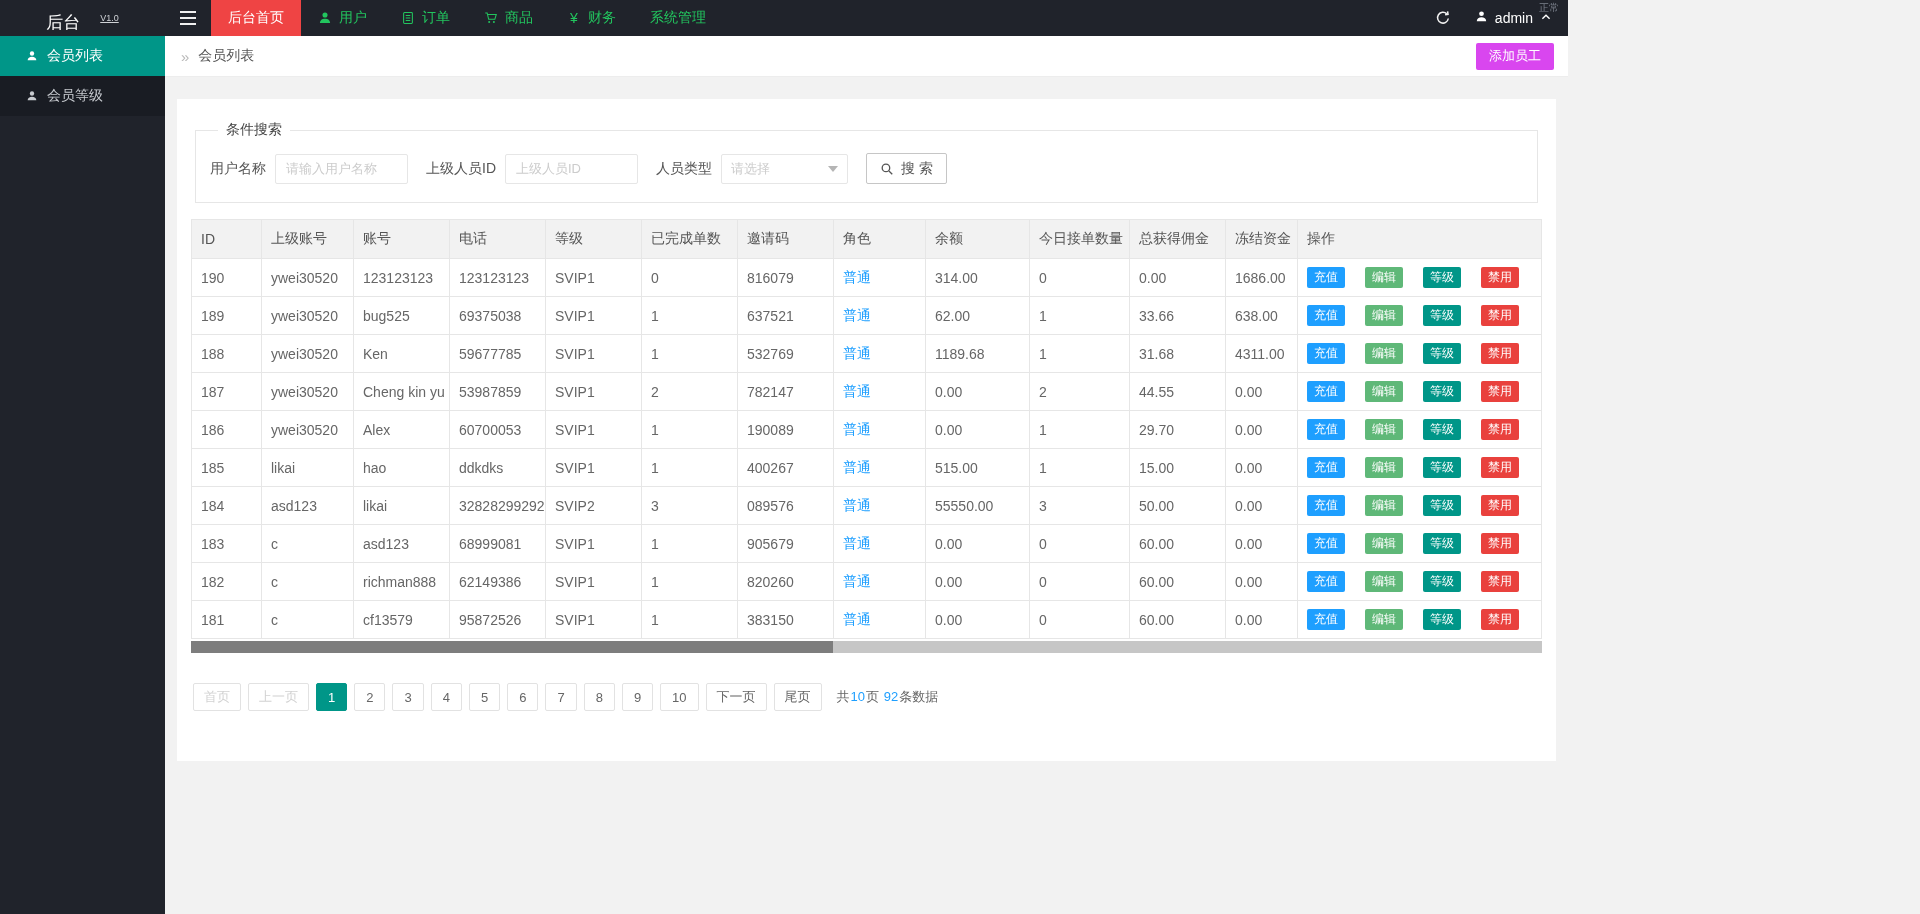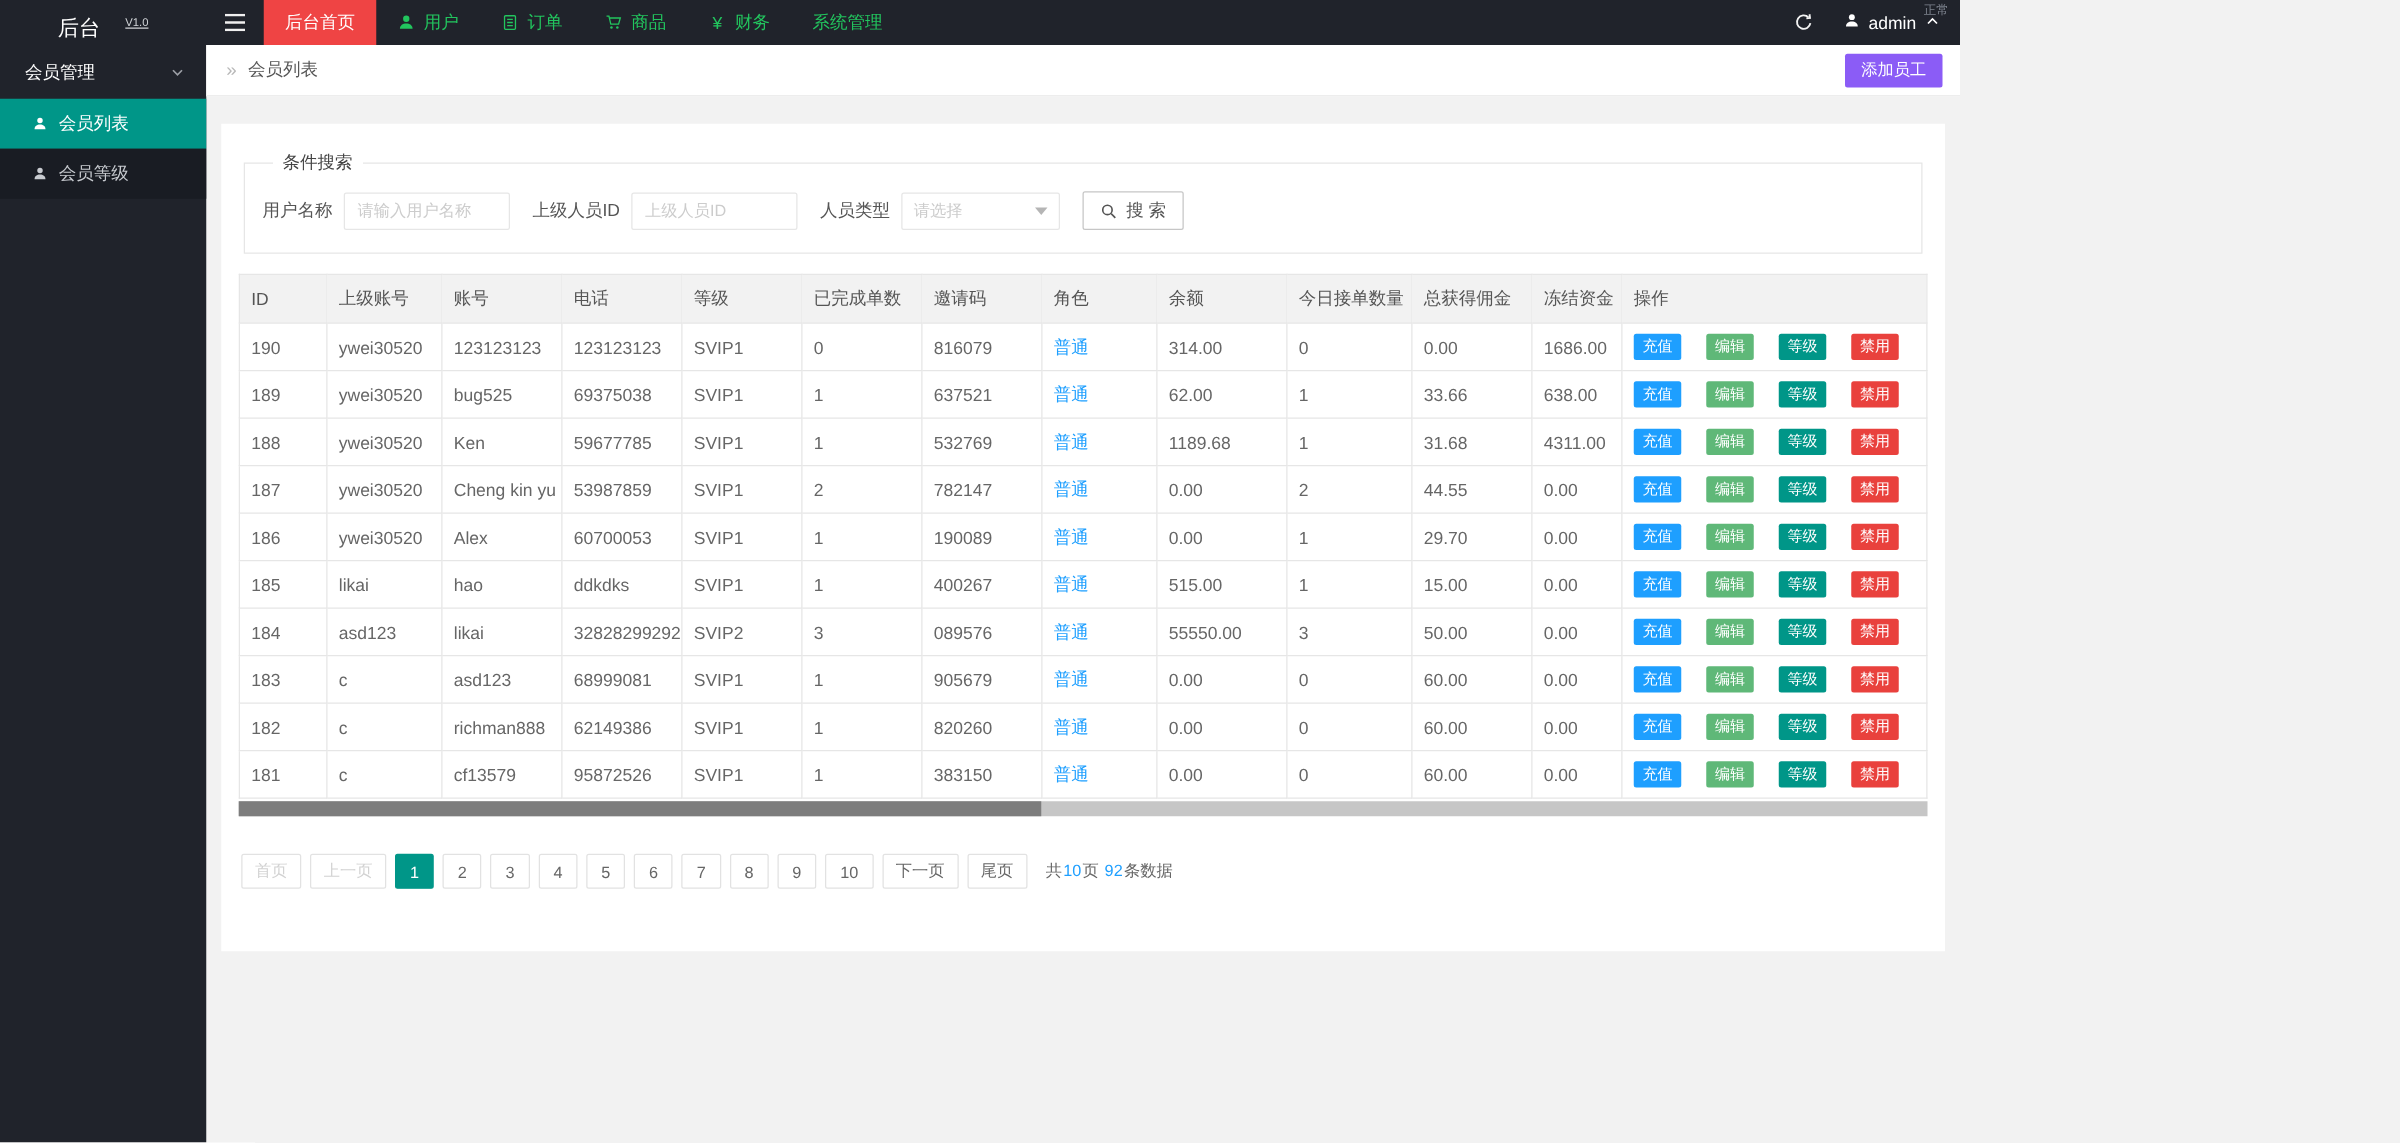--- a/index.html
+++ b/index.html
@@ -34,21 +34,21 @@
   .side-item{height:40px;display:flex;align-items:center;gap:9px;padding-left:26px;font-size:14px;color:#c8cbd0;background:#191c23;cursor:pointer;}
   .side-item.active{background:#009688;color:#fff;}
   .side-item .sicon{display:flex;width:12px;height:12px;}
   .side-item svg{width:12px;height:12px;}
 
   
   .main{position:absolute;left:165px;top:36px;right:0;bottom:0;}
   .breadcrumb-bar{height:41px;background:#fff;display:flex;align-items:center;padding:0 14px 0 16px;border-bottom:1px solid #ededed;}
   .crumb-arrow{color:#b9b9b9;font-size:15px;}
   .crumb-title{color:#555;font-size:14px;margin-left:9px;}
-  .add-btn{margin-left:auto;height:27px;padding:0 13px;background:#8b5cf6;color:#fff;border:none;border-radius:2px;font-size:13px;cursor:pointer;font-family:inherit;}
+  .add-btn{margin-left:auto;height:27px;padding:0 13px;background:#d946ef;color:#fff;border:none;border-radius:2px;font-size:13px;cursor:pointer;font-family:inherit;}
 
   .card{margin:22px 12px 0;background:#fff;padding:14px 14px 50px;}
   .search-set{border:1px solid #e6e6e6;margin:8px 4px 4px;padding:14px 14px 18px;}
   .search-set legend{font-size:14px;color:#444;padding:0 8px;margin-left:8px;}
   .form-row{display:flex;align-items:center;font-size:14px;color:#555;}
   .flabel{margin-right:9px;white-space:nowrap;}
   .gap{margin-left:18px;}
   .f-input{width:133px;height:30px;border:1px solid #e6e6e6;border-radius:2px;padding:0 10px;font-size:13px;color:#333;outline:none;font-family:inherit;}
   .f-input::placeholder{color:#ccc;}
   .f-select{width:127px;height:30px;border:1px solid #e6e6e6;border-radius:2px;display:flex;align-items:center;justify-content:space-between;padding:0 9px;color:#ccc;font-size:13px;cursor:pointer;}
@@ -150,26 +150,20 @@
           <svg viewBox="0 0 12 12" fill="none" stroke="currentColor" stroke-width="1.4">
               <path d="M2.4 7.8 6 4.2l3.6 3.6"></path>
             </svg>
         </span>
       </div>
     </div>
     <span class="status-mini">正常</span>
   </header>
 
   <aside class="sidebar">
-    <div class="side-group">
-      <span>会员管理</span>
-      <svg viewBox="0 0 12 12" fill="none" stroke="currentColor" stroke-width="1.4">
-          <path d="M2.4 4.2 6 7.8l3.6-3.6"></path>
-        </svg>
-    </div>
     <div id="side-items">
         <div class="side-item active">
           <span class="sicon">
             <svg viewBox="0 0 16 16">
               <circle cx="8" cy="4.6" r="2.9" fill="currentColor"></circle>
               <path d="M2.2 13.8c0-3.2 2.6-4.9 5.8-4.9s5.8 1.7 5.8 4.9z" fill="currentColor"></path>
             </svg>
           </span>
           <span>会员列表</span>
         </div>

